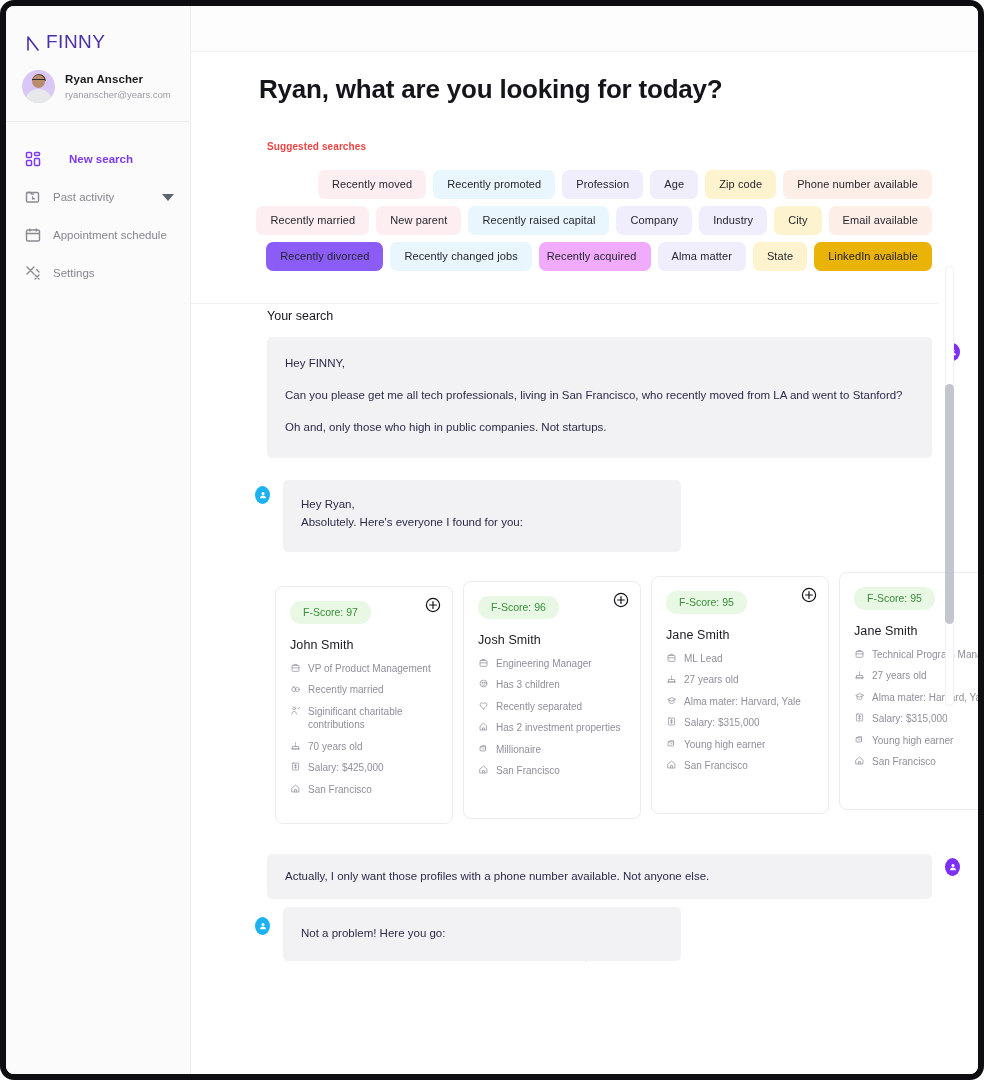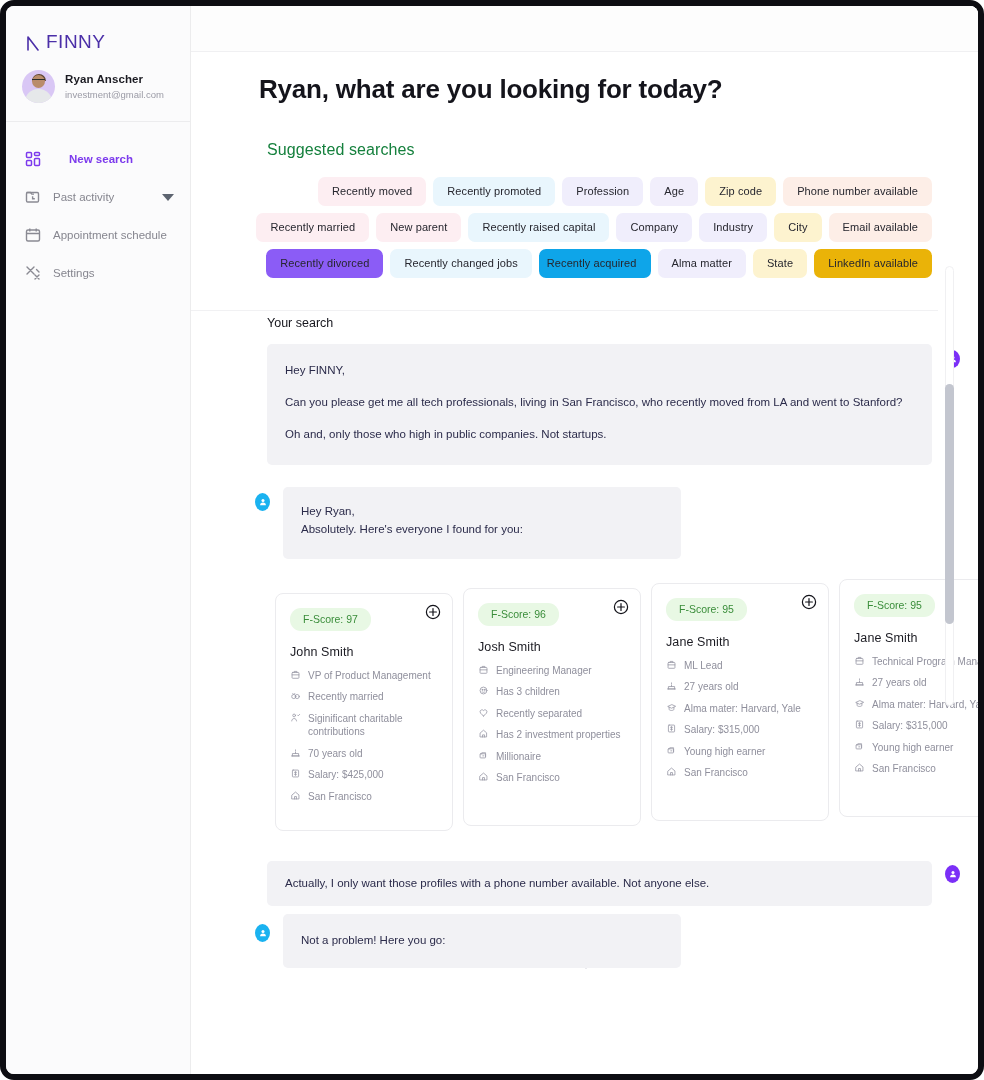--- a/index.html
+++ b/index.html
@@ -124,21 +124,21 @@
     font-size: 26px;
     font-weight: 800;
     color: #14141b;
     letter-spacing: -0.2px;
     margin: 22px 0 0 68px;
   }
 
   
   .suggest-wrap { margin: 36px 0 0 0; padding: 0 46px 0 76px; }
   .suggest-title {
-    font-size: 16px; color: #15803d; font-weight: 400; margin-bottom: 18px;
+    font-size: 10px; color: #ef4444; font-weight: 700; margin-bottom: 18px;
     letter-spacing: .1px;
   }
   .pill-rows { display: flex; flex-direction: column; gap: 7px; }
   .pill-row { display: flex; gap: 7px; justify-content: flex-end; }
   .pill {
     font-size: 11px;
     color: #26262e;
     border-radius: 7px;
     padding: 9px 14px;
     white-space: nowrap;
@@ -275,21 +275,21 @@
 
     <div class="profile">
       <div class="avatar">
         <div class="body"></div>
         <div class="hair"></div>
         <div class="head"></div>
         <div class="glasses"></div>
       </div>
       <div class="profile-meta">
         <div class="profile-name">Ryan Anscher</div>
-        <div class="profile-email">investment@gmail.com</div>
+        <div class="profile-email">ryananscher@years.com</div>
       </div>
     </div>
 
     <nav class="nav">
 
       <div class="nav-item active">
         <span class="nav-icon">
           <svg width="18" height="18" viewBox="0 0 18 18" fill="none" stroke="currentColor" stroke-width="1.5">
             <rect x="2.5" y="2.5" width="5" height="5" rx="1"></rect>
             <rect x="10.5" y="2.5" width="5" height="3" rx="1"></rect>
@@ -357,21 +357,21 @@
               <div class="pill" style="background: rgb(253, 238, 242);">New parent</div>
               <div class="pill" style="background: rgb(233, 246, 253);">Recently raised capital</div>
               <div class="pill" style="background: rgb(240, 238, 252);">Company</div>
               <div class="pill" style="background: rgb(240, 238, 252);">Industry</div>
               <div class="pill" style="background: rgb(253, 243, 207);">City</div>
               <div class="pill" style="background: rgb(253, 238, 231);">Email available</div>
             </div>
             <div class="pill-row">
               <div class="pill" style="background: #8b5cf6;">Recently divorced</div>
               <div class="pill" style="background: rgb(233, 246, 253);">Recently changed jobs</div>
-              <div class="pill" style="background: #0ea5e9; padding-left: 8px;">Recently acquired</div>
+              <div class="pill" style="background: #f0abfc; padding-left: 8px;">Recently acquired</div>
               <div class="pill" style="background: rgb(240, 238, 252);">Alma matter</div>
               <div class="pill" style="background: rgb(253, 243, 207);">State</div>
               <div class="pill" style="background: #eab308;">LinkedIn available</div>
             </div>
           </div>
       </section>
 
       <section class="search-sec">
         <div class="search-label">Your search</div>
 

